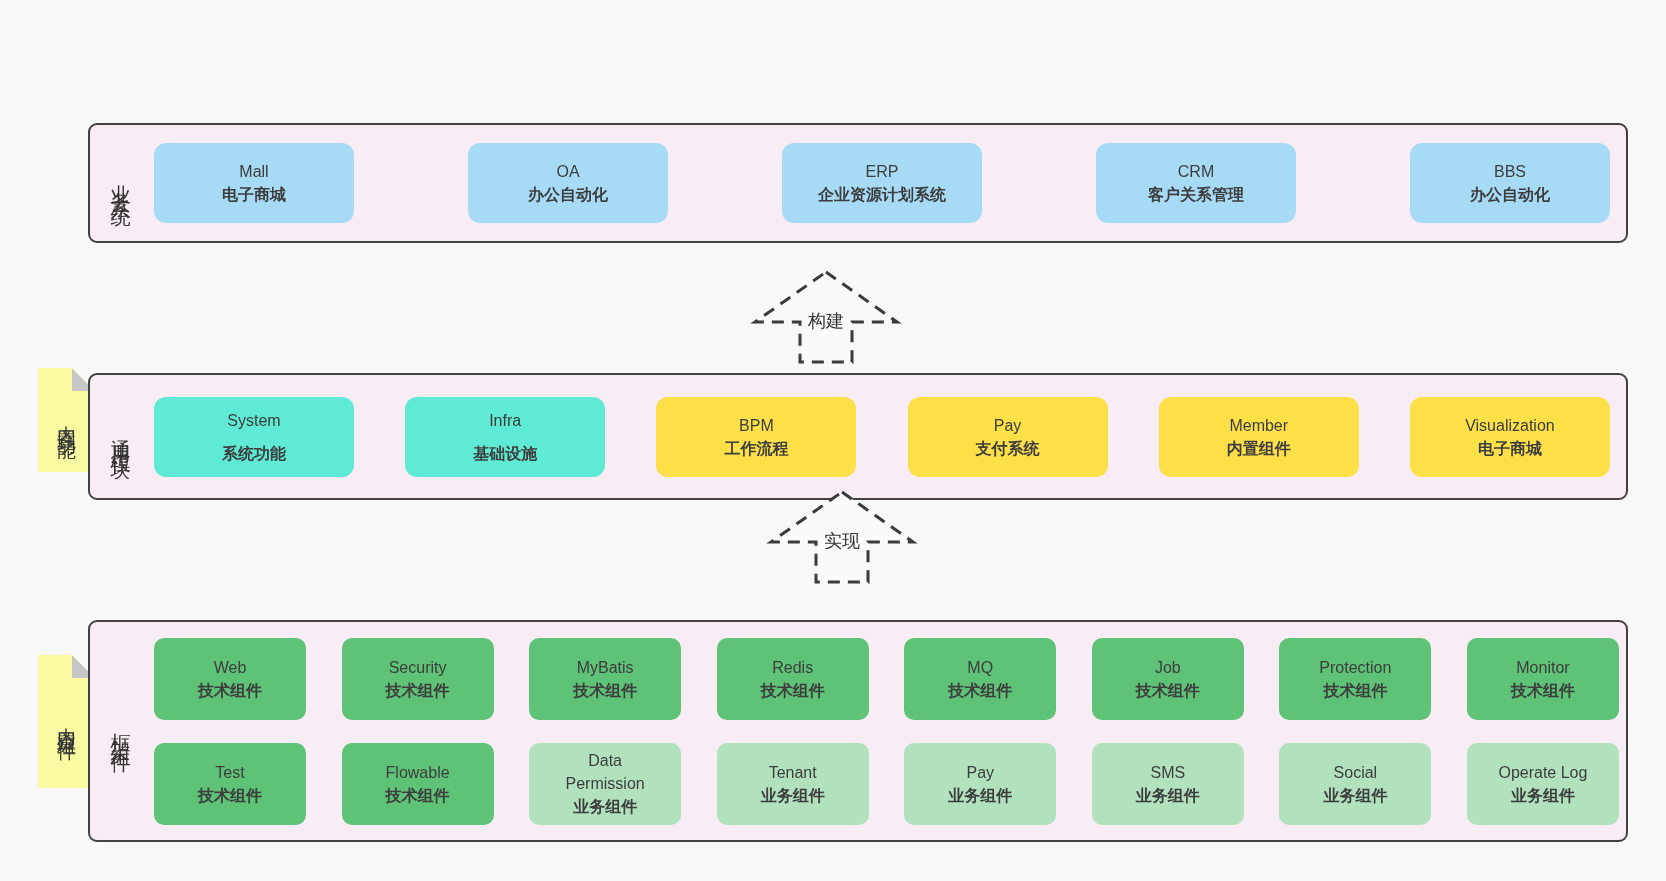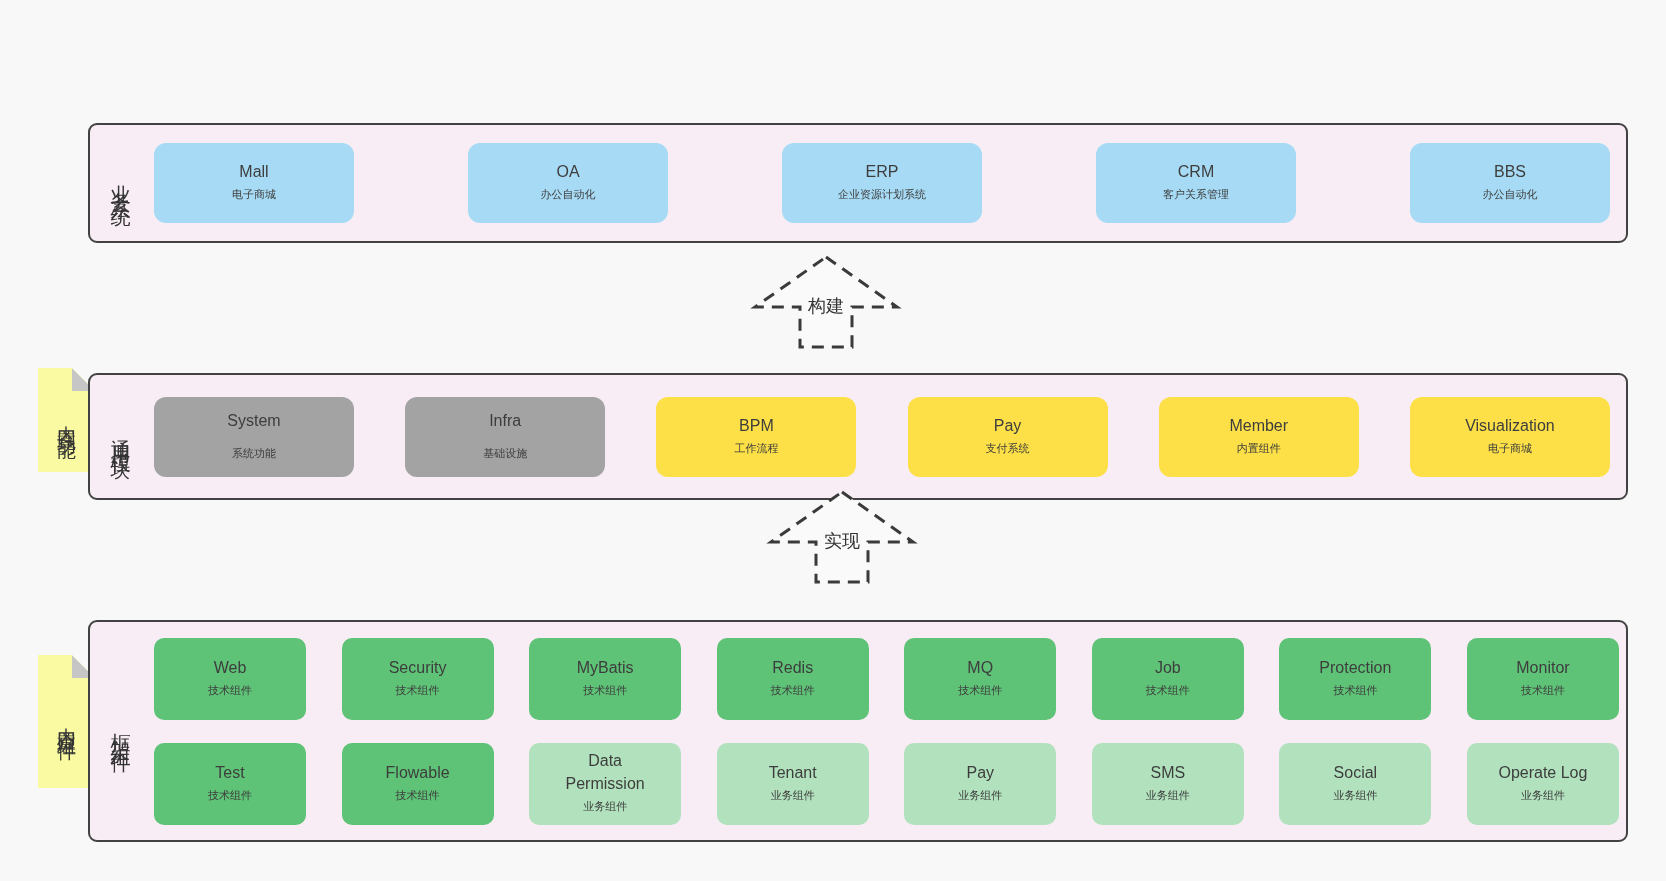--- a/index.html
+++ b/index.html
@@ -30,23 +30,23 @@
     position:absolute; left:64px; right:0; top:0; bottom:0;
     display:flex; align-items:center; justify-content:space-between;
     padding:0 16px 0 0;
   }
   .box {
     width:200px; height:80px; border-radius:12px;
     display:flex; flex-direction:column; align-items:center; justify-content:center;
     text-align:center; flex:0 0 auto;
   }
   .box .bt { font-size:16px; line-height:23px; }
-  .box .bs { font-size:11px; line-height:23px; }
+  .box .bs { font-size:16px; line-height:23px;font-weight:bold; }
   .blue   { background:#a7dbf5;align-items:center; }
-  .red    { background:#a3a3a3;gap:10px; }
+  .red    { background:#5eead4;gap:10px; }
   .pink   { background:#fde047; }
   .green  { background:#5fc377; }
   .lgreen { background:#b2e2bd; }
 
   .grid2 {
     position:absolute; left:64px; right:0; top:0; bottom:0;
     display:grid; grid-template-columns:repeat(8,152px);
     grid-auto-rows:82px; row-gap:23px;
     justify-content:space-between; align-content:center;
     padding-right:7px;
@@ -64,21 +64,21 @@
     position:absolute; top:0; right:0; width:23px; height:23px;
     background:#c6c6c6; clip-path:polygon(0 0, 100% 100%, 0 100%);
   }
   .sticky .vtext {
     position:absolute; inset:0; margin:auto;
     display:flex; align-items:center; justify-content:center;
     font-size:19px; letter-spacing:5px; line-height:26px;
   }
 
   .arrow { position:absolute; width:160px; height:96px; }
-  .arrow-build     { left:746px; top:254px; }
+  .arrow-build     { left:746px; top:269px; }
   .arrow-implement { left:762px; top:489px; }
   .arrow svg { position:absolute; inset:0; }
   .arrow-label {
     position:absolute; left:50%; top:40px; transform:translateX(-50%);
     background:#fafafa; font-size:18px; color:#333; padding:0 3px;
     white-space:nowrap;
   }
 </style>
 </head>
 <body>

